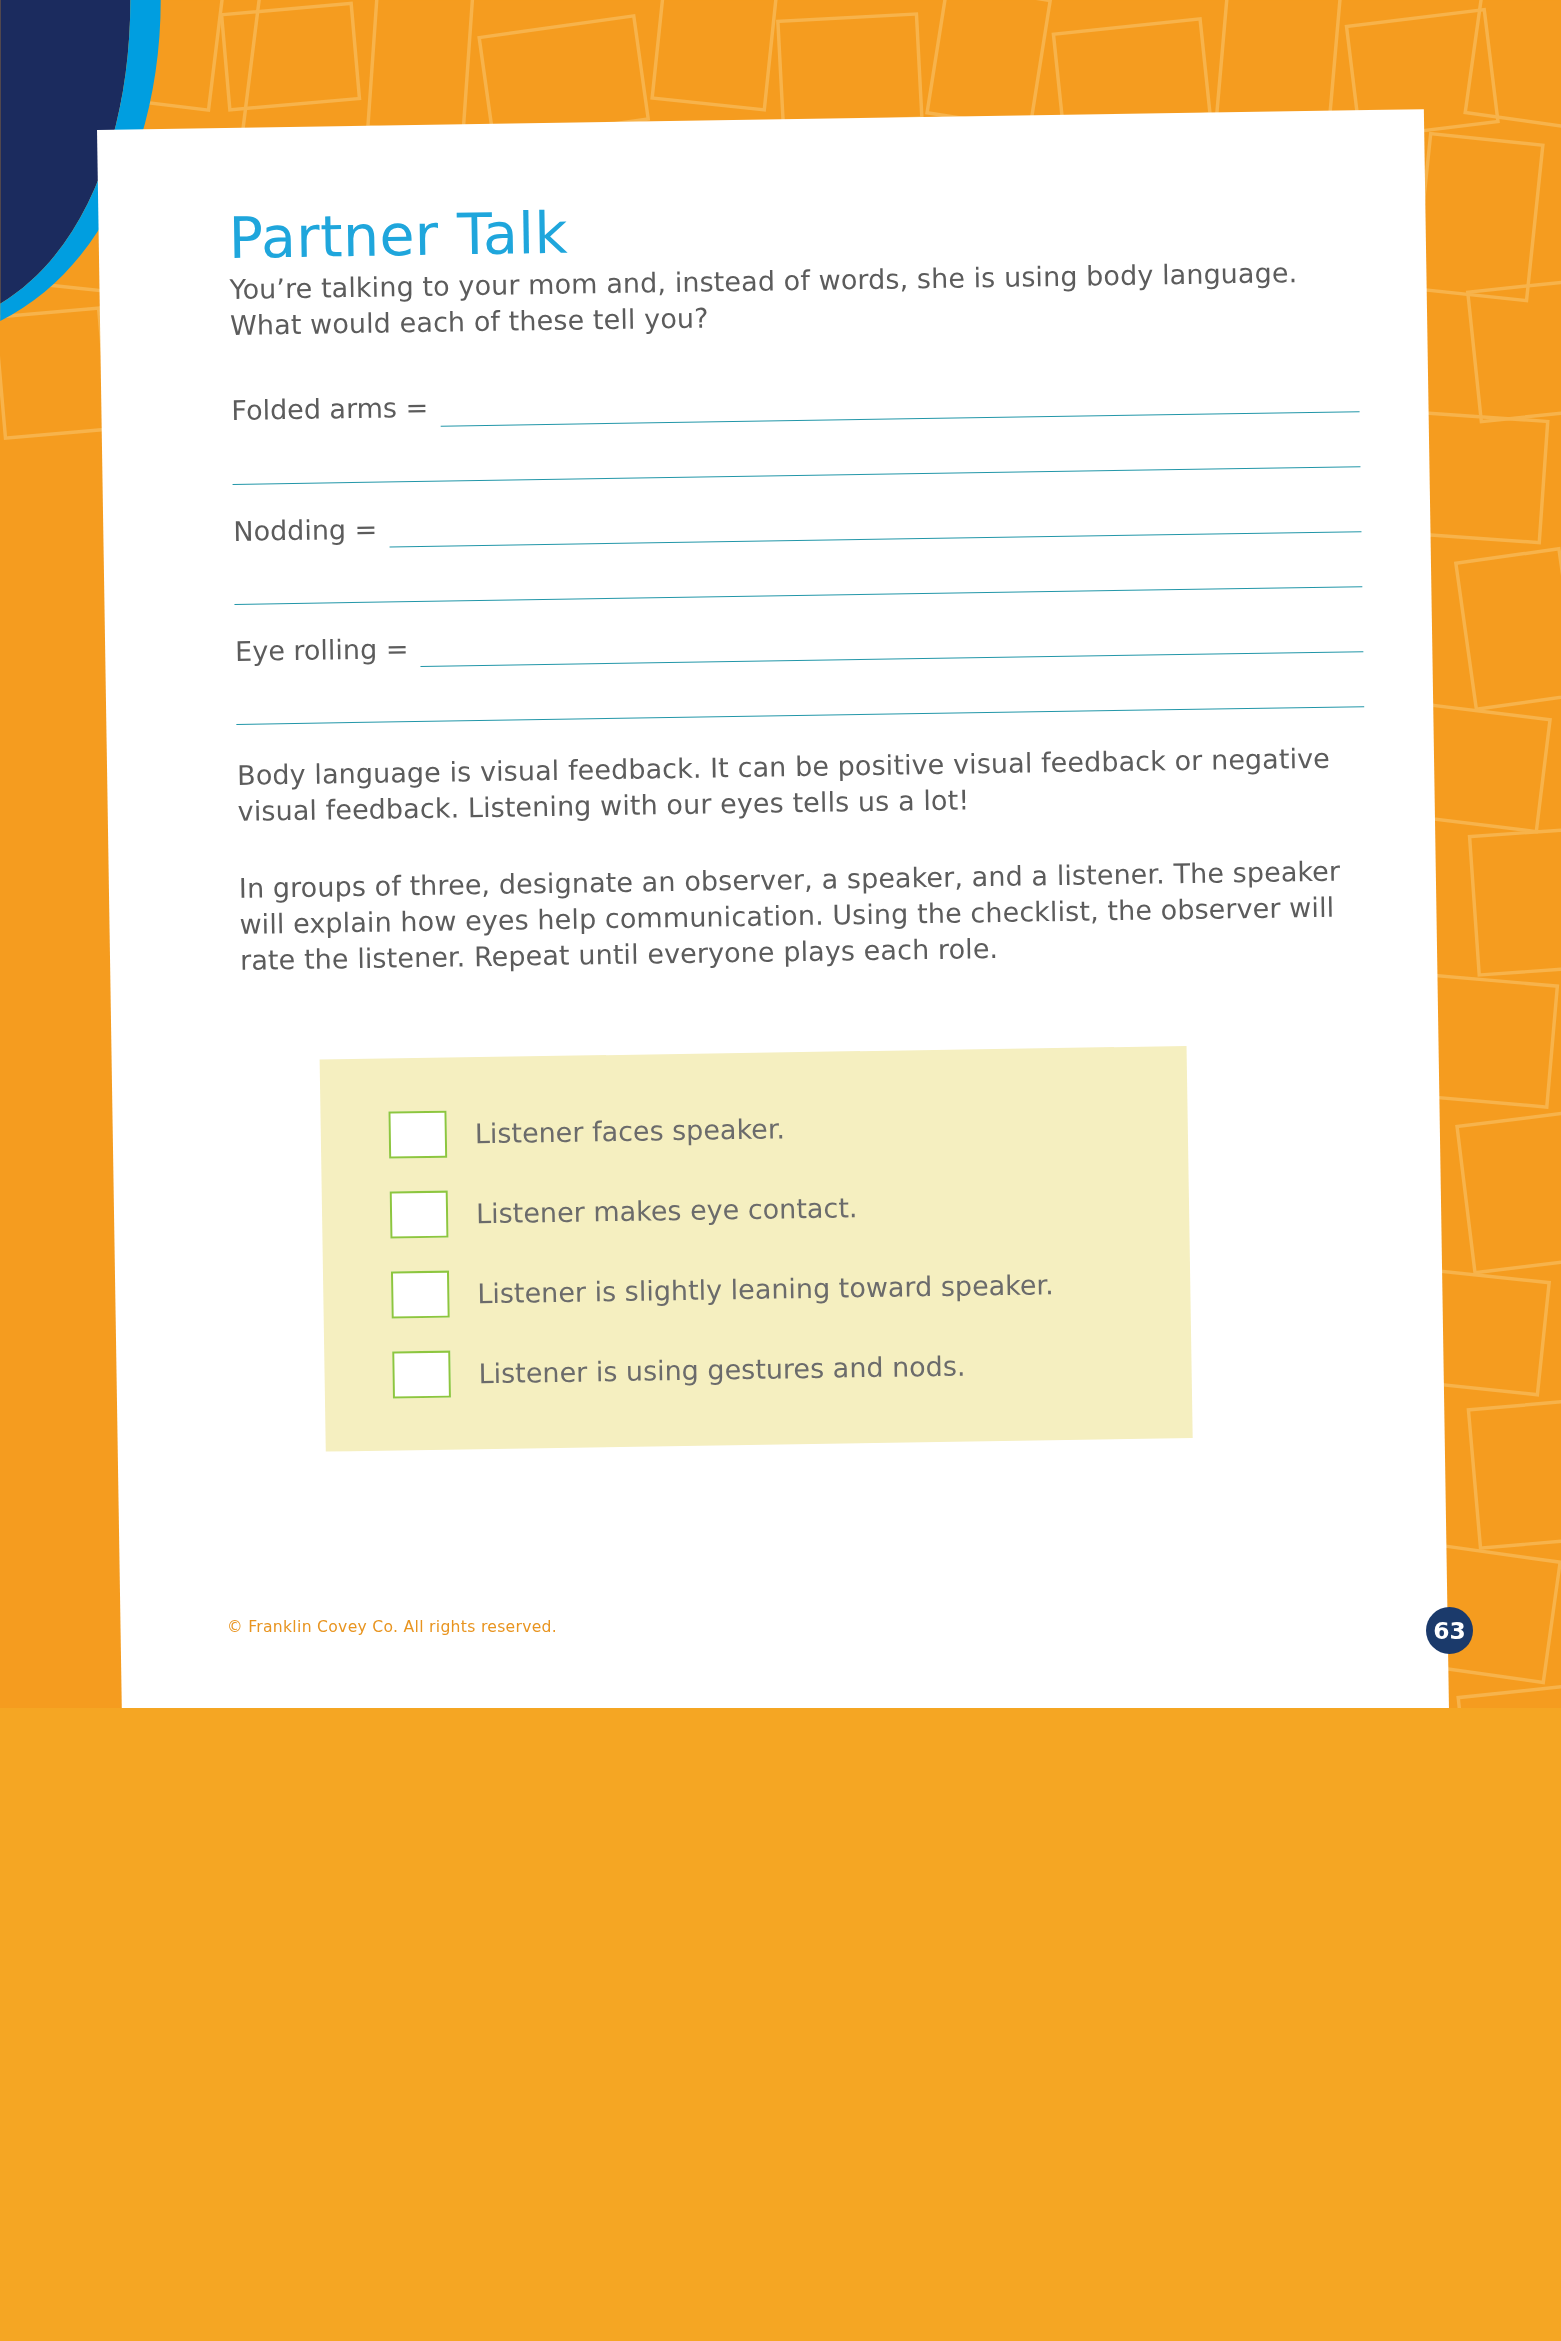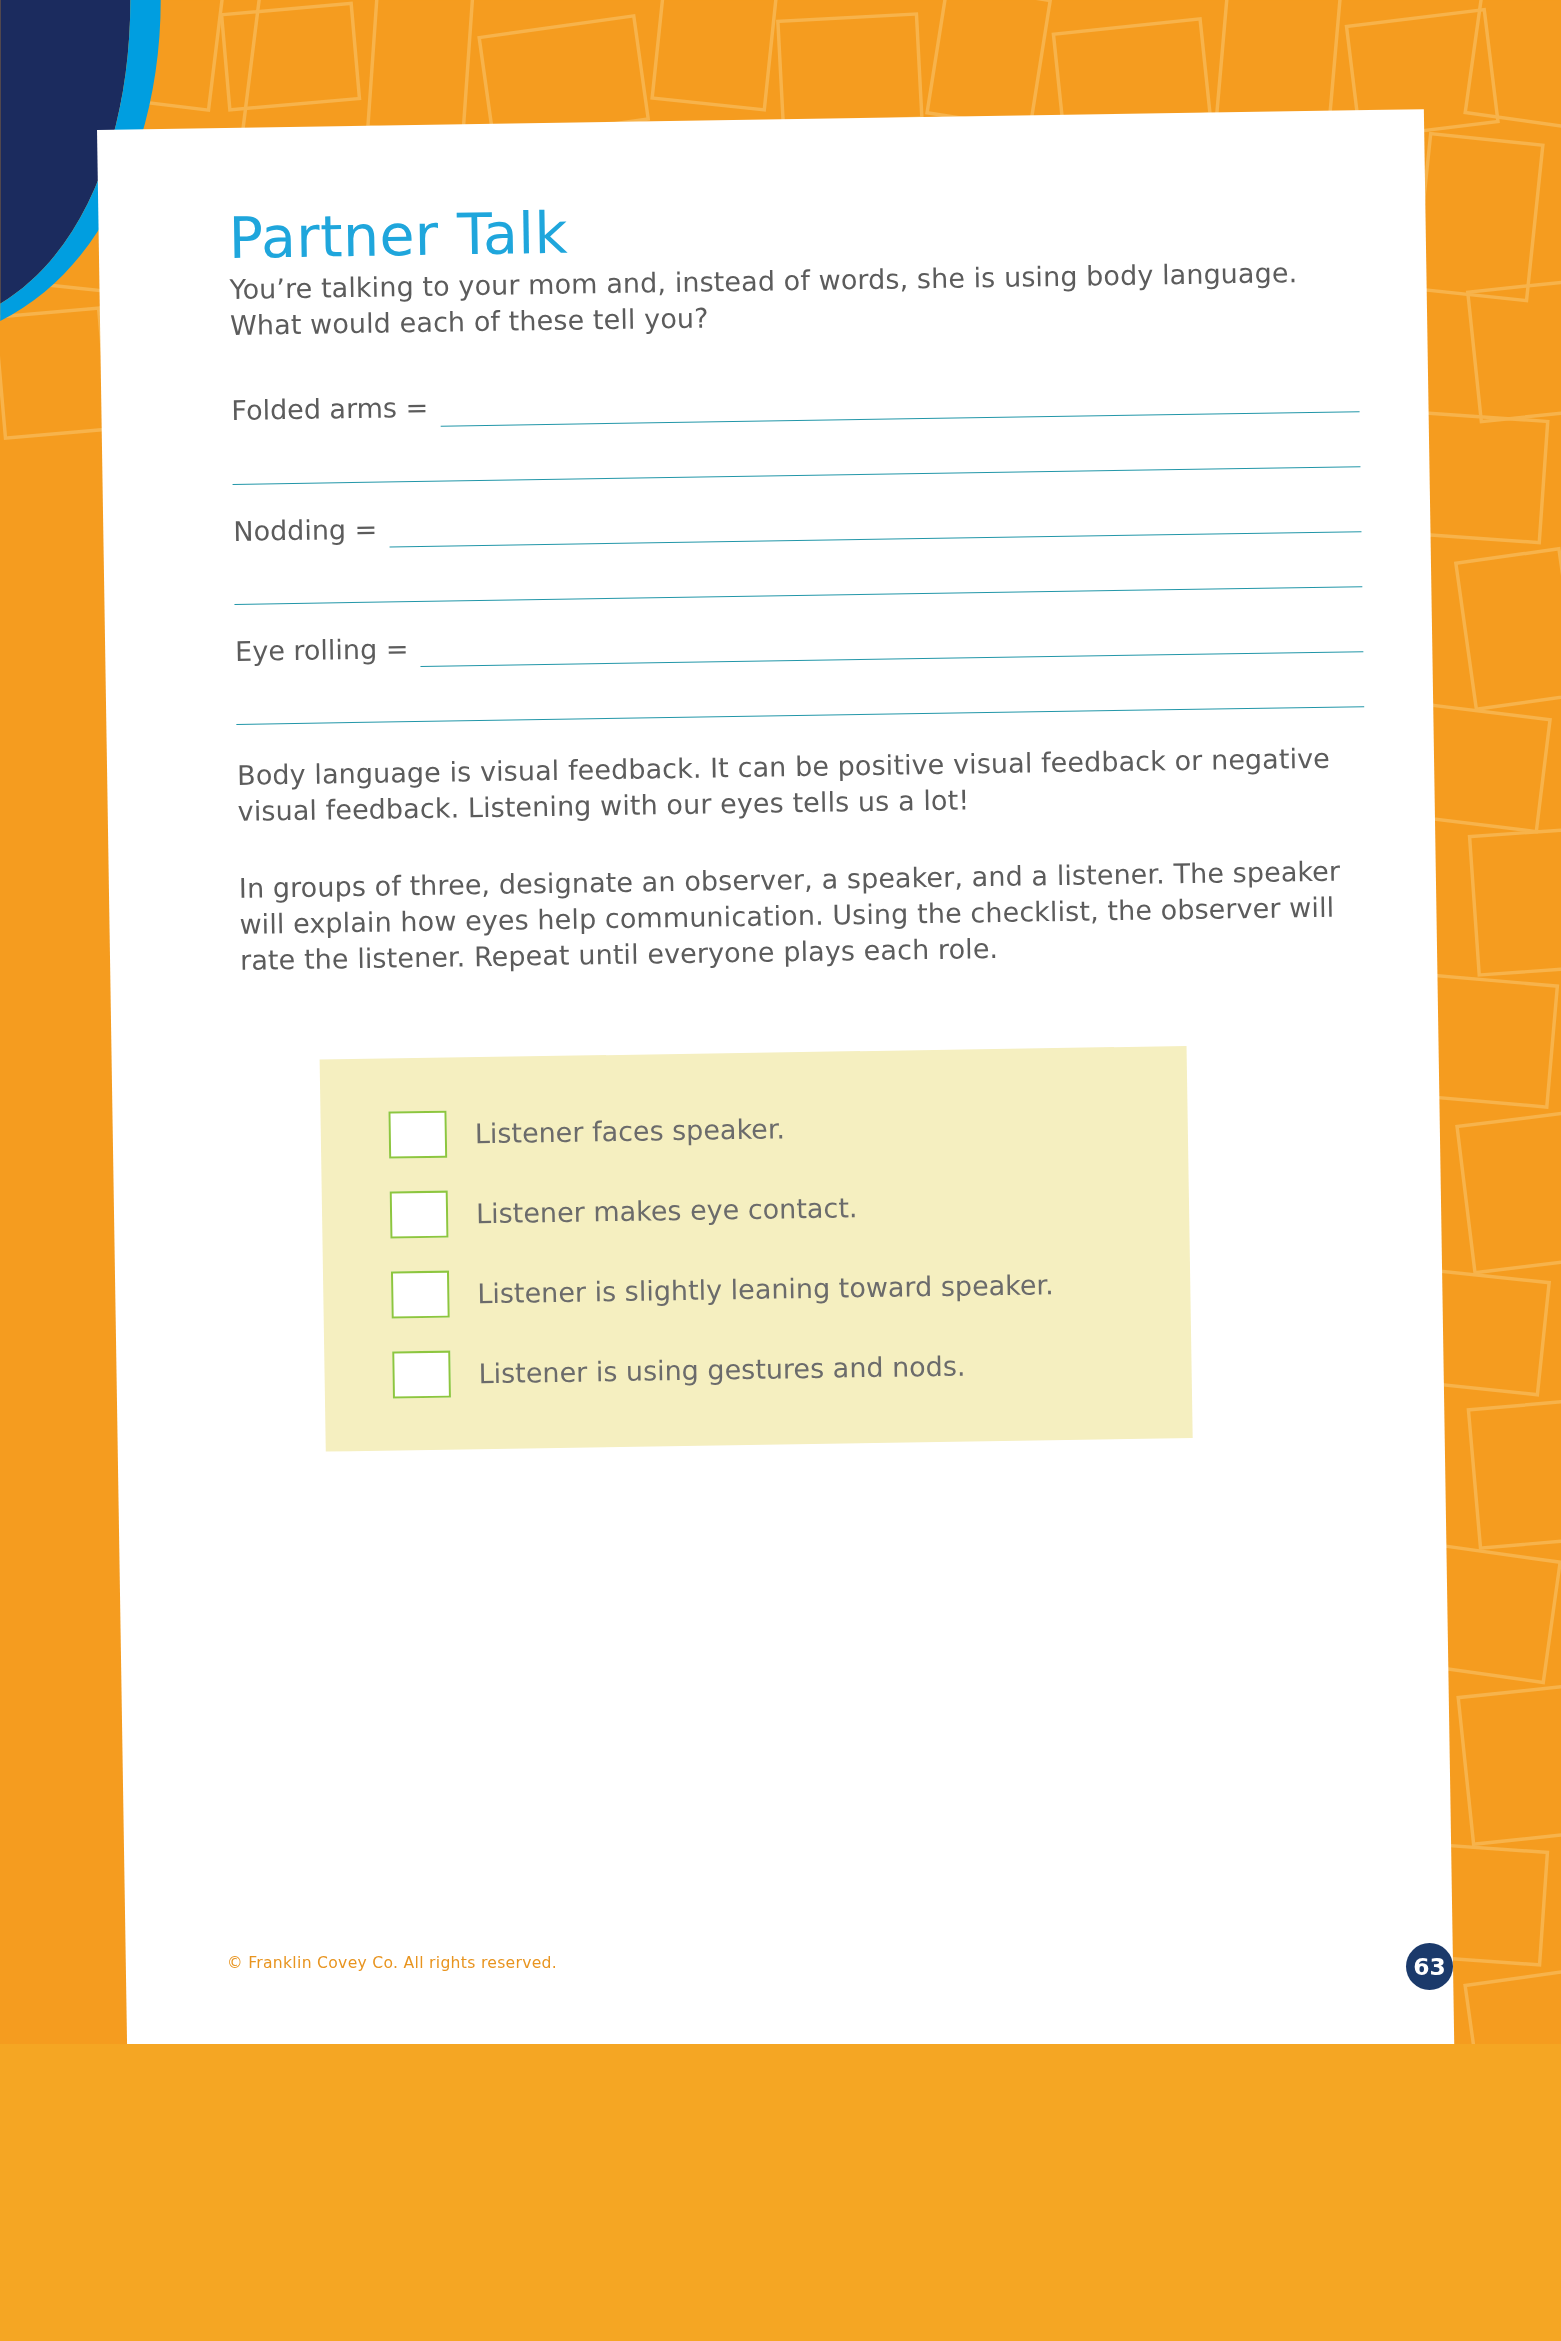--- a/index.html
+++ b/index.html
@@ -10,21 +10,21 @@
     width: 1561px;
     height: 2342px;
     overflow: hidden;
     font-family: "DejaVu Sans", sans-serif;
     background: #F5A623;
   }
 
   .page {
     position: relative;
     width: 1561px;
-    height: 2044px;
+    height: 1708px;
     background: #F59C1F;
     overflow: hidden;
   }
 
   
   .pattern {
     position: absolute;
     inset: 0;
     overflow: hidden;
   }
@@ -158,21 +158,21 @@
   .footer-copy {
     position: absolute;
     left: 227px;
     bottom: 72px;
     font-size: 15.6px;
     color: #E8941F;
     letter-spacing: 0.3px;
   }
   .page-number {
     position: absolute;
-    right: 108px;
+    right: 88px;
     bottom: 54px;
     width: 47px;
     height: 47px;
     border-radius: 50%;
     background: #1B3A6B;
     color: #FFFFFF;
     font-size: 23.4px;
     display: flex;
     align-items: center;
     justify-content: center;

